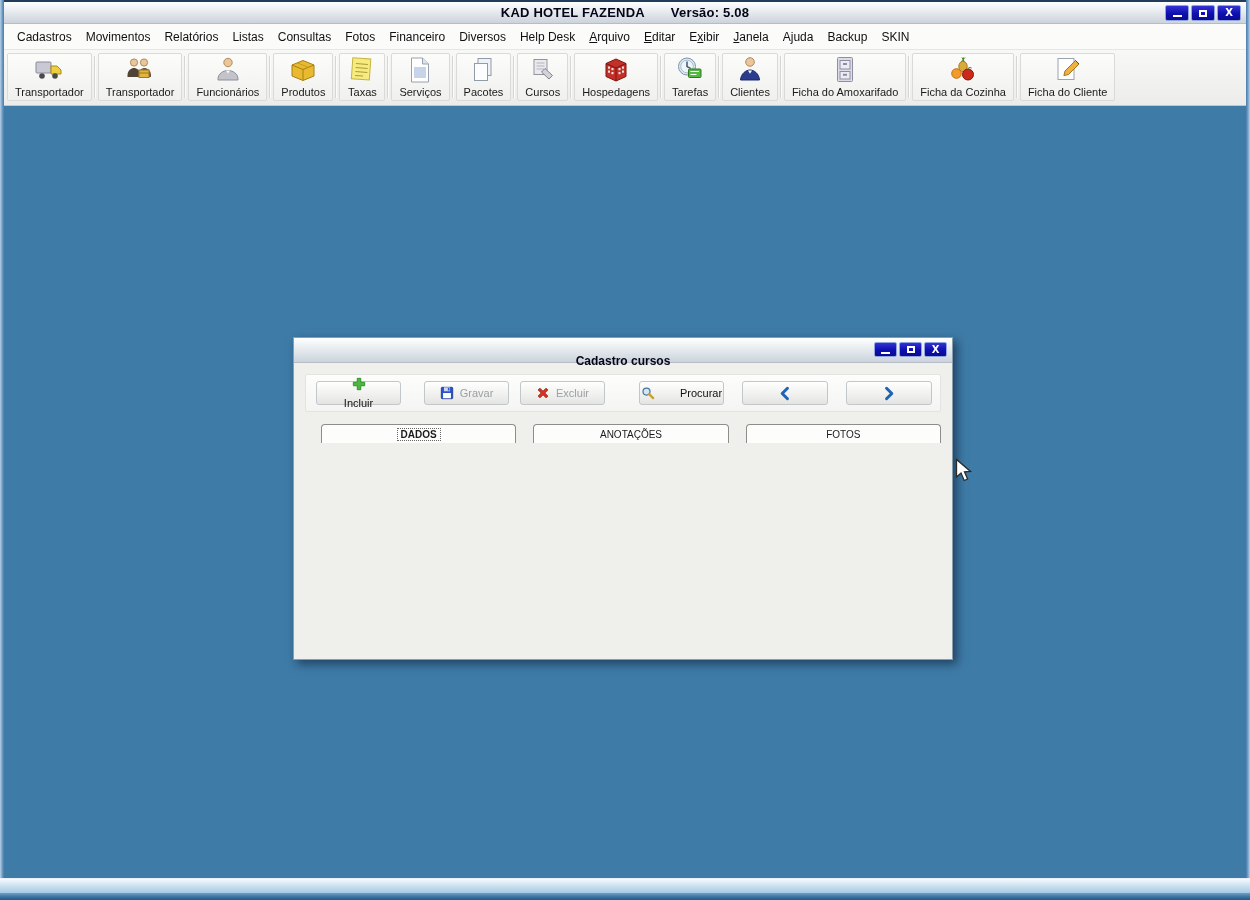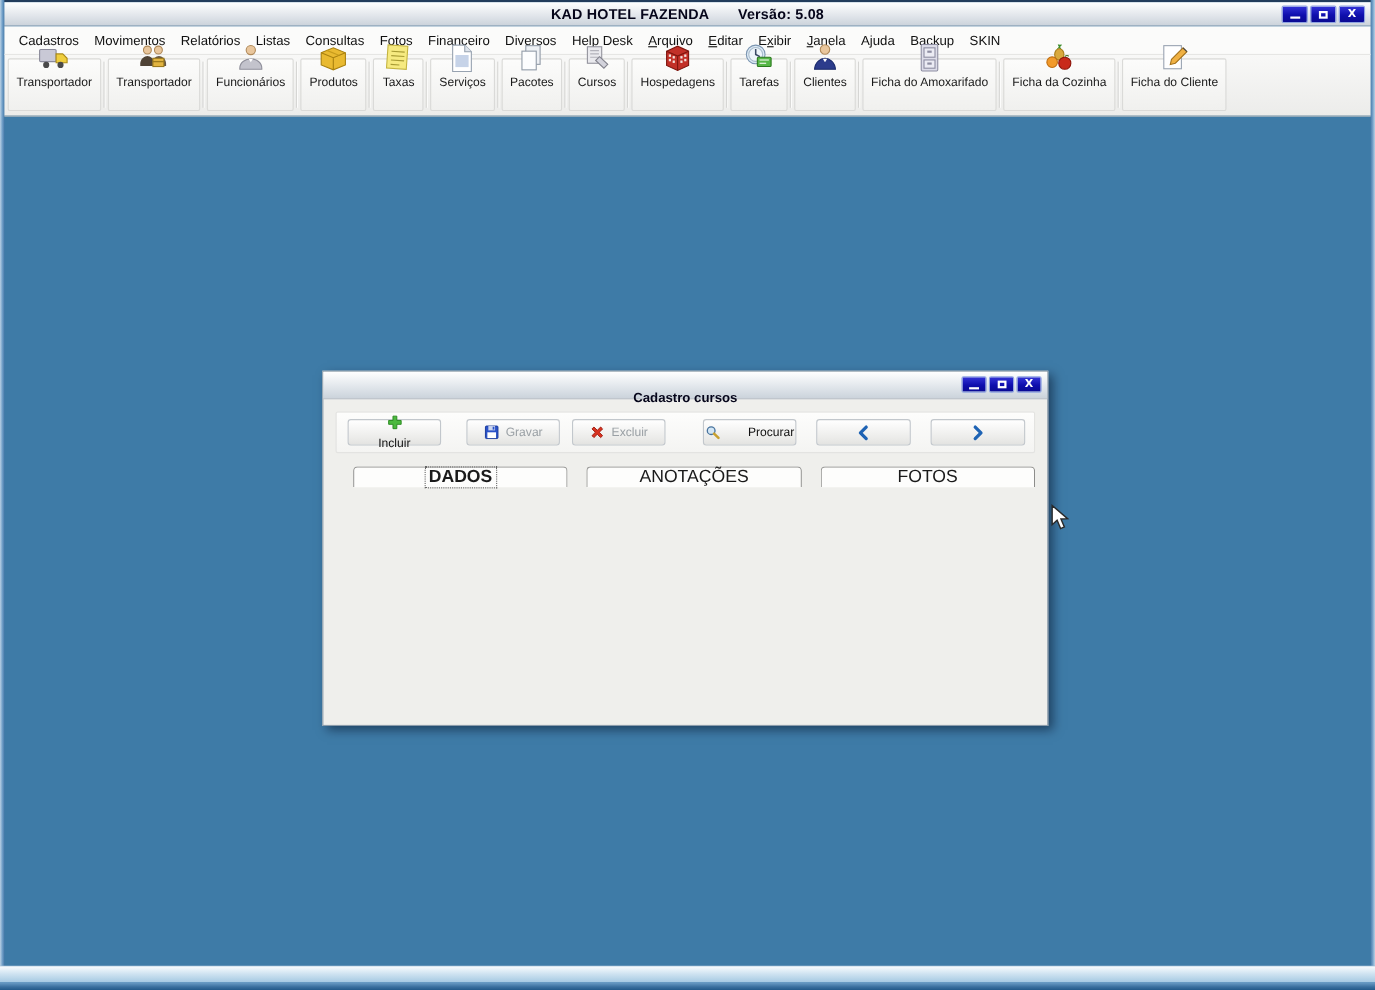--- a/index.html
+++ b/index.html
@@ -40,21 +40,21 @@
     border-bottom:1px solid #e6e6e4; display:flex; align-items:center; padding-left:6px; z-index:41; }
   .menu-item { padding:4px 7px; font-size:12px; color:#101010; white-space:nowrap; }
 
   
   .toolbar { position:absolute; top:50px; left:4px; right:4px; height:56px;
     background:linear-gradient(#f8f8f7,#ececea); border-bottom:1px solid #c6c6c4;
     display:flex; align-items:stretch; padding:2px 0 3px 2px; z-index:41; }
   .tool-btn { display:flex; flex-direction:column; align-items:center; justify-content:flex-end;
     border:1px solid #dadad8; border-radius:2px;
     background:linear-gradient(#fcfcfb,#f0f0ee);
-    margin:1px 1px; padding:2px 7px 19px; }
+    margin:1px 1px; padding:2px 7px 2px; }
   .tool-btn .ticon { width:30px; height:30px; flex:0 0 auto; }
   .tool-btn .ticon svg { width:100%; height:100%; }
   .tool-btn .tlabel { font-size:11px; color:#1a1a1a; white-space:nowrap; margin-top:1px; }
   .tool-sep { width:2px; border-left:1px solid #d6d6d4; border-right:1px solid #fcfcfb; margin:4px 1px; }
 
   
   .desktop { position:absolute; top:106px; left:4px; right:4px; bottom:22px; background:#3e7ba7; }
 
   
   .dialog { position:absolute; left:289px; top:231px; width:660px; height:323px;
@@ -75,21 +75,21 @@
   .dbtn .dicon { width:14px; height:14px; display:flex; }
   .dbtn .dicon svg { width:100%; height:100%; }
   .dbtn.disabled { color:#9aa0a5; }
   .dbtn.nav { width:86px; }
   .dbtn.nav svg { width:15px; height:15px; }
 
   
   .tabs { position:absolute; left:13px; top:61px; width:634px; height:19px; display:flex; }
   .tab { flex:1; margin-right:3px; background:#fdfdfc; border:1px solid #8d8d8b; border-bottom:none;
     border-radius:4px 4px 0 0; display:flex; align-items:center; justify-content:center;
-    font-size:16px; color:#1a1a1a;margin-left:14px; }
+    font-size:10px; color:#1a1a1a;margin-left:14px; }
   .tab:last-child { margin-right:0; }
   .tab.selected { font-weight:bold; }
   .tab.selected .tab-label { outline:1px dotted #666; padding:0 3px; }
   .tab-content { position:absolute; left:13px; top:80px; width:634px; height:207px;
     background:linear-gradient(#f7f7f5,#f0f0ed); border-top:1px solid #ffffff; }
 
   
   .lbl { position:absolute; font-size:11px; color:#1a1a1a; white-space:nowrap; }
   .fld { position:absolute; height:20px; border:1px solid #b2bac2; background:#fff;
     font-size:12px; padding:1px 3px; font-family:"Liberation Sans", sans-serif; outline:none; }

